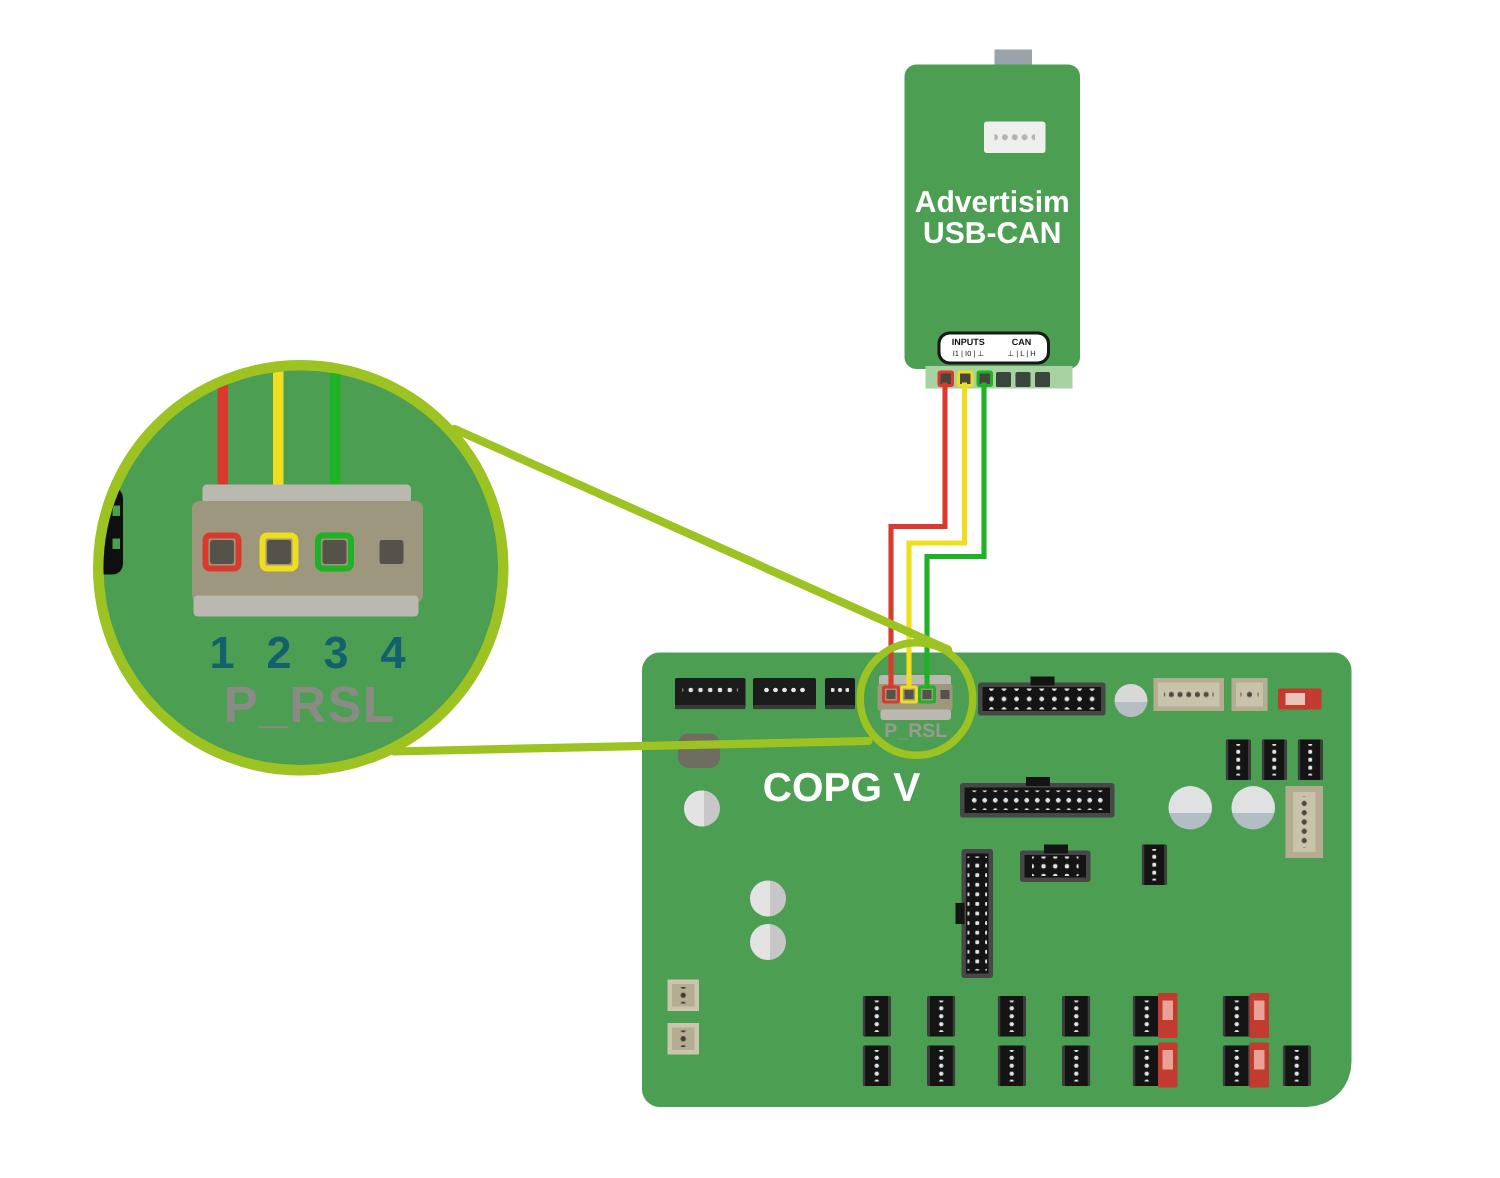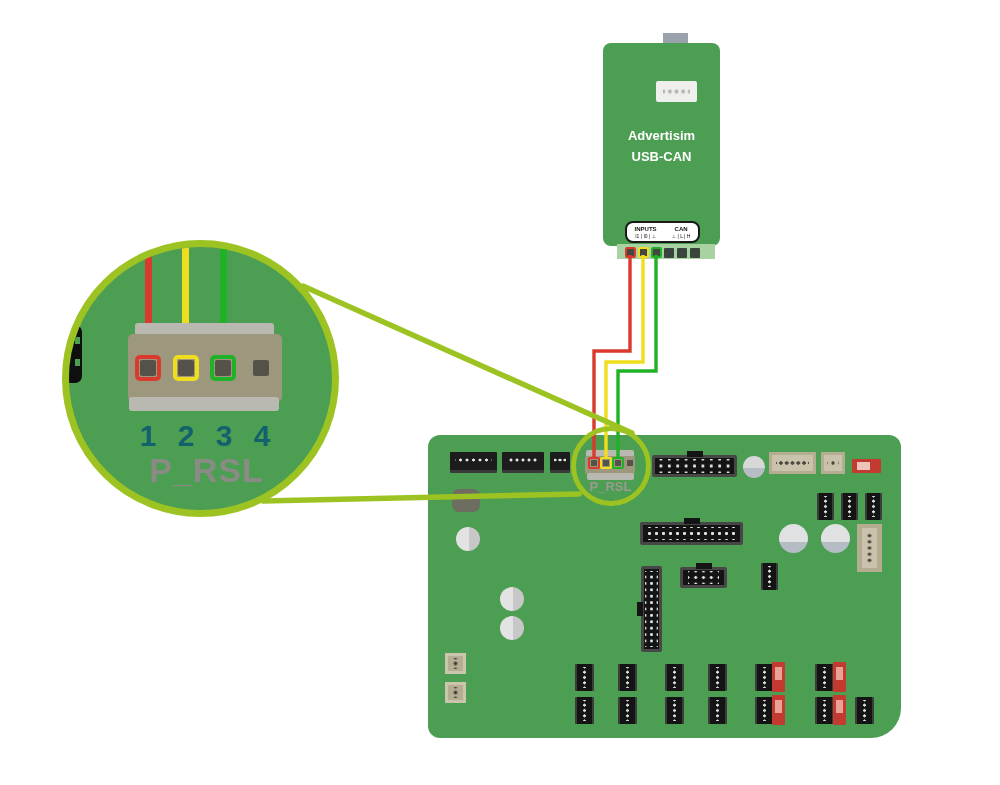--- a/index.html
+++ b/index.html
@@ -76,20 +76,21 @@
       <div class="in"></div>
       <div class="dots" style="inset:6px 6px;--sx:7px;--sy:12px;--dc:#4c483e;--dr:1.5px;"></div>
     </div>
     <div class="fuse" style="left:424px;top:24px;width:29px;height:14px;">
       <div style="position:absolute;left:5px;top:3px;width:13px;height:8px;background:#ecc4bb;"></div>
     </div>
 
     <div class="abs" style="left:24px;top:54px;width:28px;height:23px;background:#6e6e60;border-radius:7px;"></div>
 
     <div class="txt" style="left:38px;top:74px;width:190px;text-align:center;color:#ffffff;font-weight:bold;font-size:27px;line-height:33px;">
+      <div>COPG V</div>
     </div>
 
     <div class="hole" style="left:28px;top:92px;width:24px;height:24px;background:linear-gradient(to right,#e3e3e3 55%,#c7c7c7 55%);"></div>
 
     <div class="idc" style="left:212px;top:87px;width:103px;height:23px;">
       <div class="tab"></div>
         <div class="inner"></div>
       <div class="dots" style="inset:5px 6px;--sx:7px;--sy:7px;--dr:1.3px;"></div>
     </div>
 
@@ -190,21 +191,21 @@
         <div class="dots" style="inset:3px 0;--sx:11px;--sy:5.3px;--dr:1.2px;"></div>
       </div>
   </div>
 
   <div class="abs" style="left:0;top:0;width:0;height:0;z-index:2;">
     <div class="abs" style="left:663px;top:33px;width:25px;height:36px;background:#9aa2ab;"></div>
     <div class="abs" style="left:603px;top:43px;width:117px;height:203px;background:#4c9e53;border-radius:8px;"></div>
     <div class="abs" style="left:656px;top:81px;width:41px;height:21px;background:#efefed;border-radius:2px;">
       <div class="dots" style="inset:7px 7px;--sx:6.6px;--sy:8px;--dc:#b3b3b3;--dr:1.7px;"></div>
     </div>
-    <div class="txt" style="left:603px;top:125px;width:117px;text-align:center;color:#ffffff;font-weight:bold;font-size:13px;line-height:21px;">
+    <div class="txt" style="left:603px;top:125px;width:117px;text-align:center;color:#ffffff;font-weight:bold;font-size:20px;line-height:21px;">
       <div>Advertisim</div>
       <div>USB-CAN</div>
     </div>
 
     <div class="abs" style="left:625px;top:221px;width:75px;height:22px;background:#ffffff;border:2px solid #191919;border-radius:8px;
                 box-sizing:border-box;display:flex;justify-content:space-around;align-items:center;">
       <div style="text-align:center;">
         <div style="font-size:6px;font-weight:bold;color:#111;line-height:7px;">INPUTS</div>
         <div style="font-size:5px;color:#111;line-height:6px;white-space:nowrap;">I1 | I0 | ⊥</div>
       </div>

